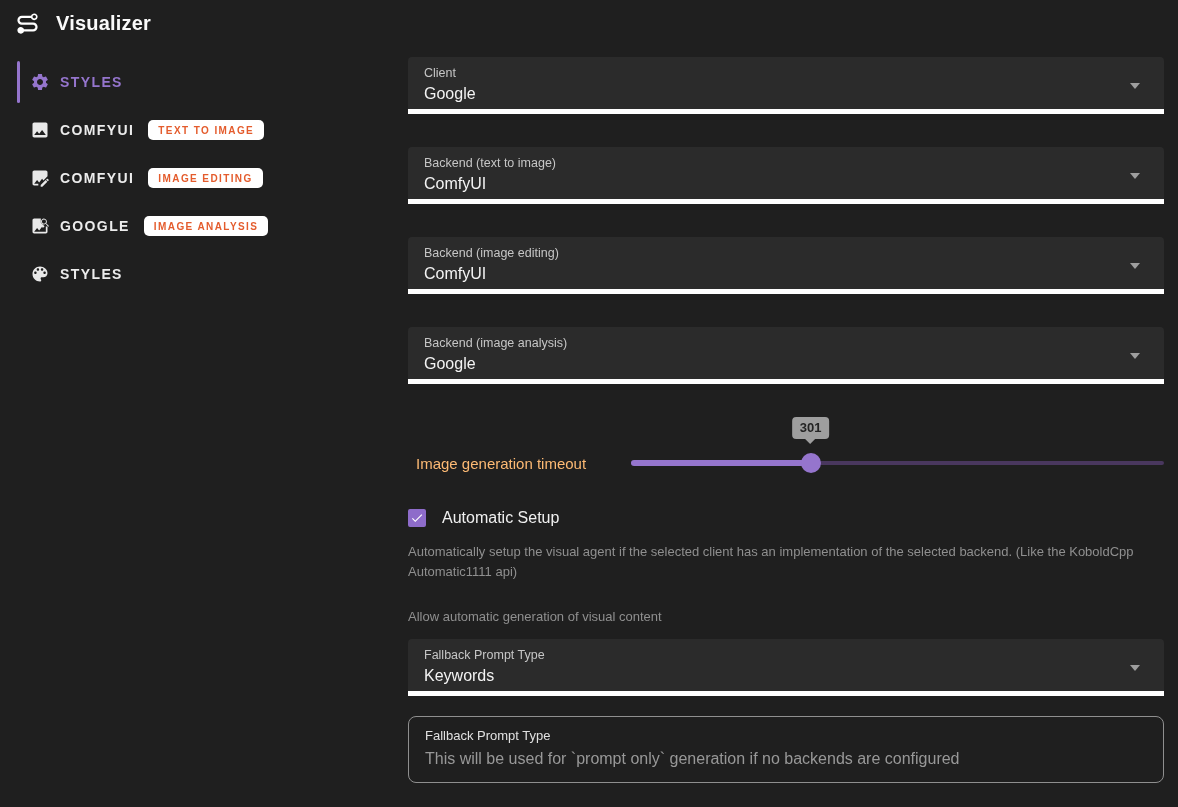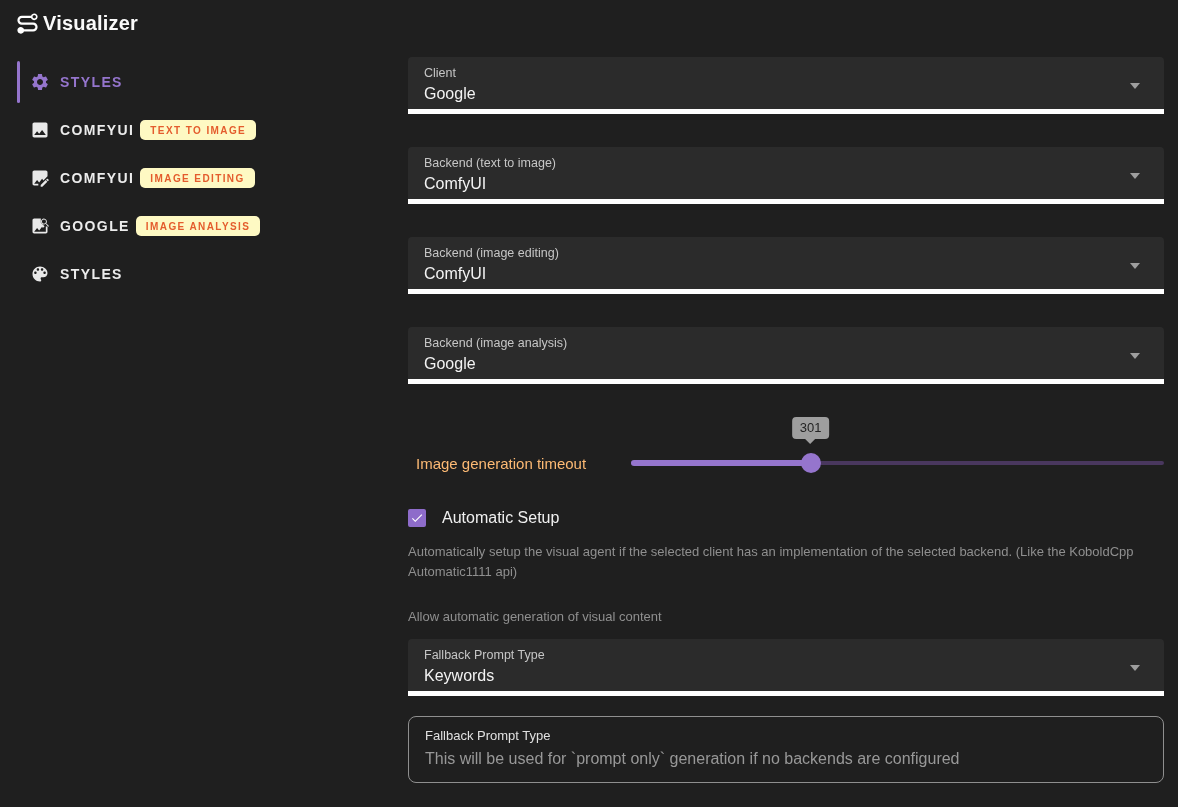--- a/index.html
+++ b/index.html
@@ -3,42 +3,42 @@
 <meta charset="utf-8">
 <style>
   * { box-sizing: border-box; margin: 0; padding: 0; }
   html, body { width: 1178px; height: 807px; overflow: hidden; }
   body {
     background: #1f1f1f;
     font-family: "Liberation Sans", sans-serif;
     color: #eee;
   }
   
-  .header { display: flex; align-items: center; gap: 2px; padding: 7px 14px 0 14px; height: 40px; }
+  .header { display: flex; align-items: center; gap: 15px; padding: 7px 14px 0 14px; height: 40px; }
   .logo { width: 27px; height: 27px; display: flex; }
   .logo svg { width: 100%; height: 100%; fill: #fff; }
   .app-title { font-size: 20px; font-weight: 700; color: #fafafa; letter-spacing: .2px; }
 
   
   .content { display: flex; align-items: flex-start; }
   .sidebar { width: 408px; flex: 0 0 408px; padding-top: 18px; }
   .main { flex: 1; padding: 17px 14px 0 0; }
 
   
   .nav-item { position: relative; display: flex; align-items: center; height: 48px; padding-left: 30px; cursor: pointer; }
   .active-bar { position: absolute; left: 17px; top: 3px; bottom: 3px; width: 3px; border-radius: 2px; background: #9575cd; display: none; }
   .nav-item.active .active-bar { display: block; }
   .nav-icon { width: 20px; height: 20px; display: flex; margin-right: 10px; }
   .nav-icon svg { width: 100%; height: 100%; fill: #e9e9e9; }
   .nav-item.active .nav-icon svg { fill: #9575cd; }
   .nav-label { font-size: 14px; font-weight: 700; letter-spacing: 1.4px; color: #ececec; }
   .nav-item.active .nav-label { color: #9575cd; }
   .badge {
-    margin-left: 6px; padding: 5px 10px 4px; border-radius: 5px;
-    background: #fef9c3; color: #e45c2d;
+    margin-left: 14px; padding: 5px 10px 4px; border-radius: 5px;
+    background: #ffffff; color: #e45c2d;
     font-size: 10px; font-weight: 700; letter-spacing: 1.4px;
   }
 
   
   .select-field {
     position: relative; height: 57px; margin-bottom: 33px;
     background: #2b2b2b; border-radius: 4px 4px 0 0;
     border-bottom: 5px solid #ffffff;
     padding: 9px 16px; cursor: pointer;
   }
@@ -58,21 +58,21 @@
   .slider { position: relative; flex: 1; height: 28px; cursor: pointer; }
   .slider-track, .slider-fill { position: absolute; top: 50%; transform: translateY(-50%); border-radius: 3px; }
   .slider-track { left: 0; right: 0; height: 4px; background: #49375e; }
   .slider-fill { left: 0; height: 6px; background: #9575cd; }
   .slider-thumb {
     position: absolute; top: 50%; width: 20px; height: 20px;
     transform: translate(-50%, -50%); border-radius: 50%; background: #9575cd;
   }
   .slider-tooltip {
     position: absolute; top: -32px; transform: translateX(-50%);
-    background: #9e9e9e; color: #242424; font-size: 13px; font-weight: 400;
+    background: #9e9e9e; color: #242424; font-size: 13px; font-weight: 700;
     padding: 3px 8px; border-radius: 4px; line-height: 16px;
   }
   .slider-tooltip::after {
     content: ""; position: absolute; left: 50%; bottom: -5px; transform: translateX(-50%);
     border-left: 6px solid transparent; border-right: 6px solid transparent;
     border-top: 6px solid #9e9e9e;
   }
 
   
   .check-row { display: flex; align-items: center; gap: 16px; cursor: pointer; }

